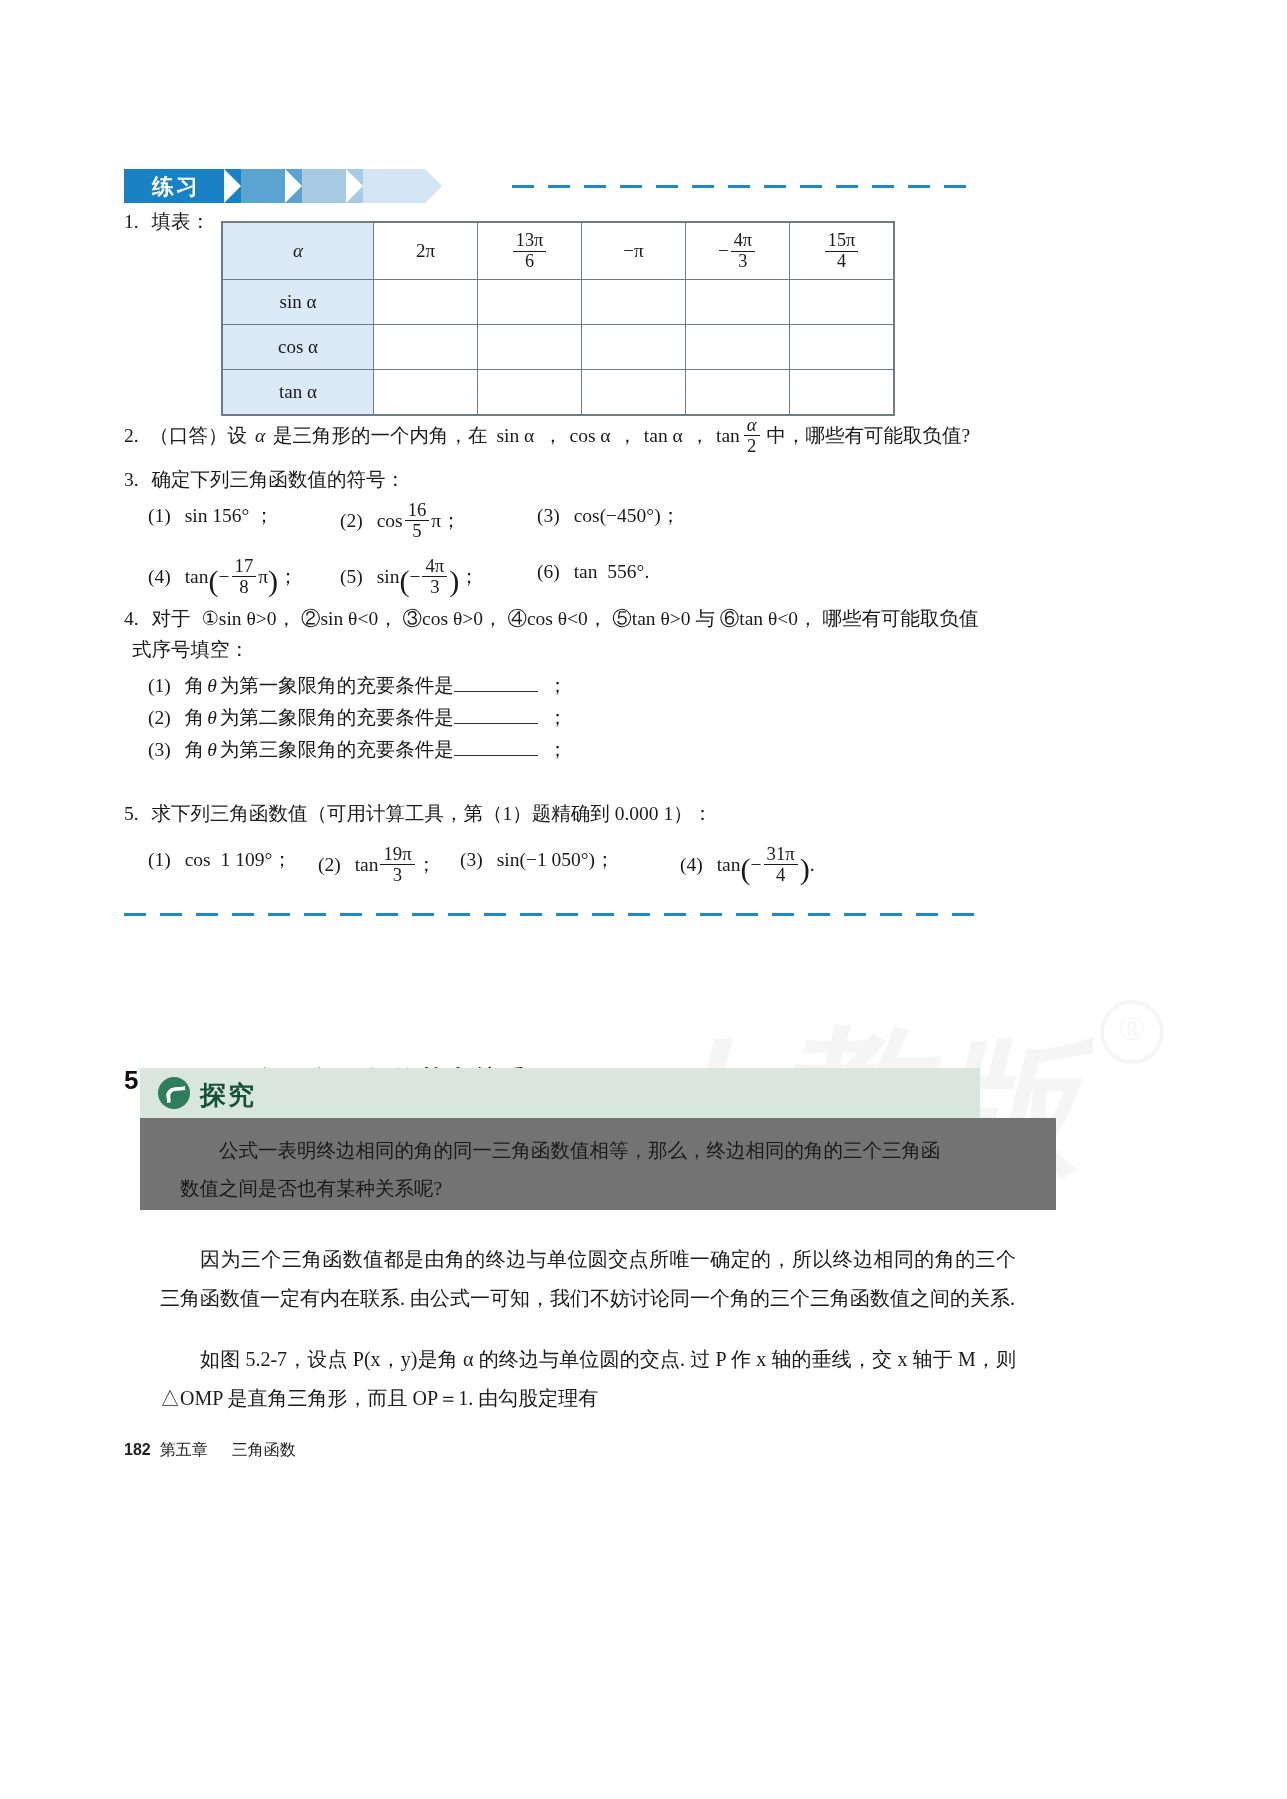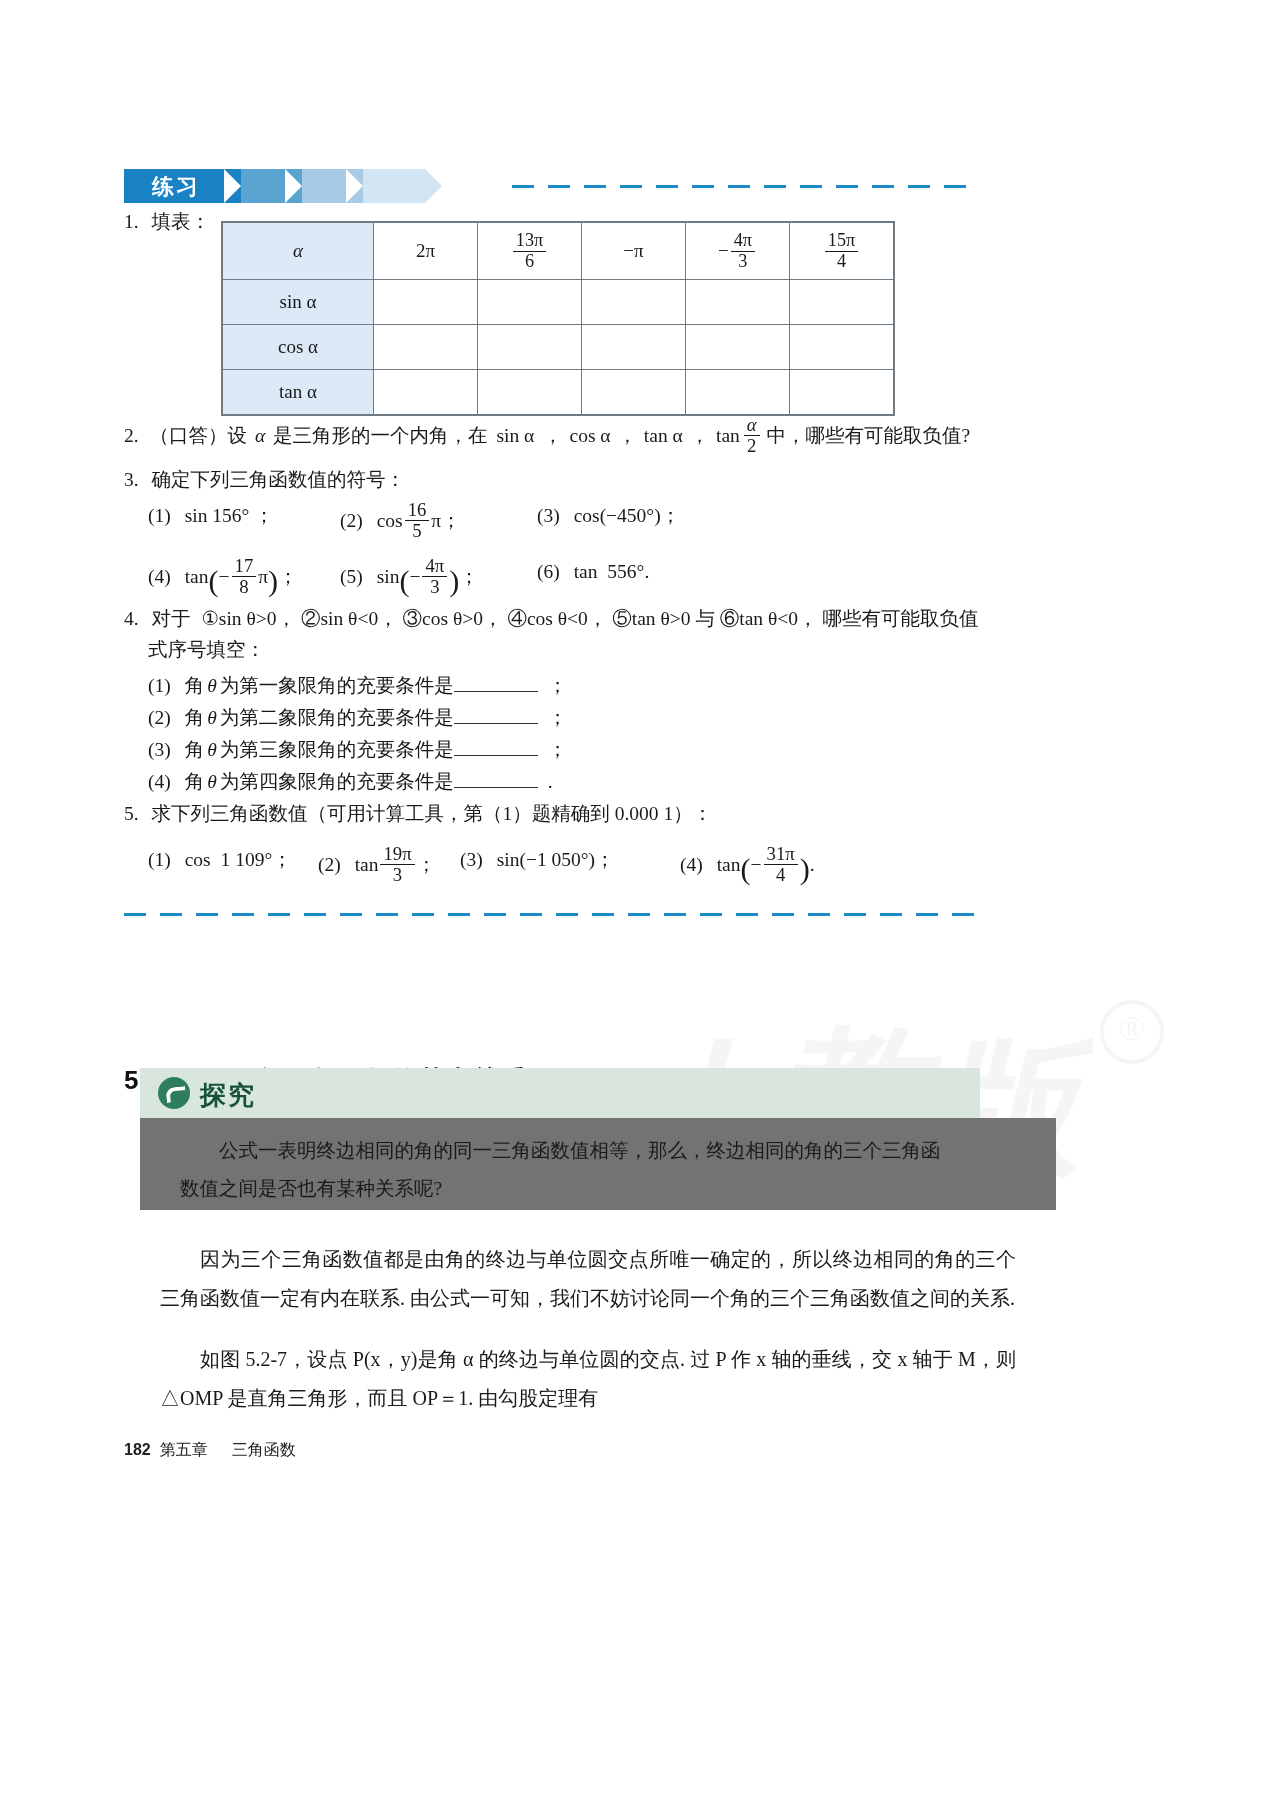--- a/index.html
+++ b/index.html
@@ -296,37 +296,33 @@
     <span>4.</span>
     <span style="margin-left:8px;">对于</span>
     <span style="margin-left:6px;">①sin θ&gt;0，</span>
     <span>②sin θ&lt;0，</span>
     <span>③cos θ&gt;0，</span>
     <span>④cos θ&lt;0，</span>
     <span>⑤tan θ&gt;0 与 </span>
     <span>⑥tan θ&lt;0，</span>
     <span>哪些有可能取负值</span>
   </div>
-  <div class="ex" style="left:148px; top:634px;">式序号填空：</div>
+  <div class="ex" style="left:132px; top:634px;">式序号填空：</div>
 
   <div class="ex" style="left:148px; top:670px;">
     <span>(1)</span>
     <span style="margin-left:9px;">角</span><span class="mi" style="margin:0 3px;">θ</span><span>为第一象限角的充要条件是</span><span class="blank"></span><span style="margin-left:10px;">；</span>
   </div>
   <div class="ex" style="left:148px; top:702px;">
     <span>(2)</span>
     <span style="margin-left:9px;">角</span><span class="mi" style="margin:0 3px;">θ</span><span>为第二象限角的充要条件是</span><span class="blank"></span><span style="margin-left:10px;">；</span>
   </div>
   <div class="ex" style="left:148px; top:734px;">
     <span>(3)</span>
     <span style="margin-left:9px;">角</span><span class="mi" style="margin:0 3px;">θ</span><span>为第三象限角的充要条件是</span><span class="blank"></span><span style="margin-left:10px;">；</span>
-  </div>
-  <div class="ex" style="left:148px; top:766px;">
-    <span>(4)</span>
-    <span style="margin-left:9px;">角</span><span class="mi" style="margin:0 3px;">θ</span><span>为第四象限角的充要条件是</span><span class="blank"></span><span style="margin-left:10px;">.</span>
   </div>
 
   <div class="ex" style="left:124px; top:798px;">
     <span>5.</span>
     <span style="margin-left:8px;">求下列三角函数值（可用计算工具，第（1）题精确到 0.000 1）：</span>
   </div>
 
   <div class="ex" style="left:148px; top:844px;">
     <span>(1)</span>
     <span style="margin-left:9px;">cos</span>

